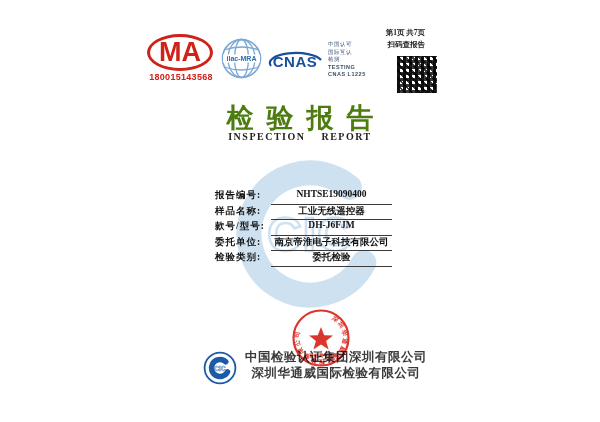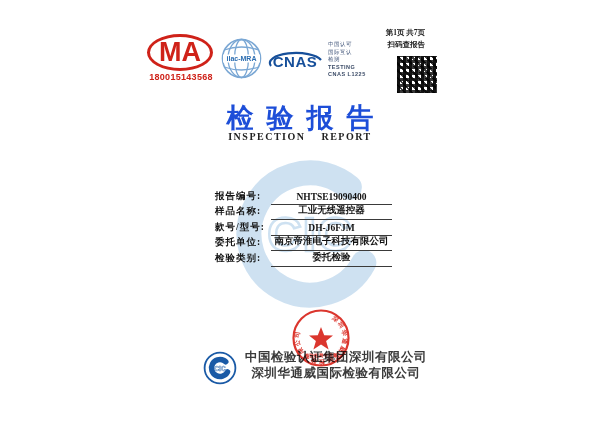--- a/index.html
+++ b/index.html
@@ -44,37 +44,37 @@
       repeating-linear-gradient(45deg, rgba(0,0,0,.75) 0 2px, transparent 2px 5px),
       repeating-linear-gradient(0deg, rgba(20,20,20,.85) 0 3px, transparent 3px 6px),
       repeating-linear-gradient(90deg, #111 0 3px, #fff 3px 6px);
     outline:2px solid #fff;
   }
 
   
   .title-zh {
     position:absolute; top:100px; left:0; width:100%; text-align:center;
     font-family:"Liberation Serif", serif; font-weight:bold;
-    font-size:27px; color:#1d4ed8; letter-spacing:13px; text-indent:13px;
+    font-size:27px; color:#4d7c0f; letter-spacing:13px; text-indent:13px;
   }
   .title-en {
     position:absolute; top:131px; left:0; width:100%; text-align:center;
     font-family:"Liberation Serif", serif; font-weight:bold;
     font-size:10px; color:#222; letter-spacing:1.5px; word-spacing:12px;
   }
 
   
   .watermark {
     position:absolute; left:224px; top:148px; width:172px; height:172px;
     opacity:0.5; z-index:0; pointer-events:none;
   }
 
   
   .fields { position:absolute; left:215px; top:189px; z-index:2; }
-  .frow { display:flex; align-items:flex-end; height:15.5px; }
+  .frow { display:flex; height:15.5px; }
   .flabel {
     width:52px; font-family:"Liberation Serif", serif; font-weight:bold;
     font-size:9.5px; color:#111; letter-spacing:1px; padding-bottom:2px;
     white-space:nowrap;
   }
   .fvalue {
     width:121px; margin-left:4px; text-align:center;
     border-bottom:1.3px solid #3a3a3a; padding-bottom:2px;
     font-family:"Liberation Serif", serif; font-weight:bold;
     font-size:9.5px; color:#111; white-space:nowrap;

